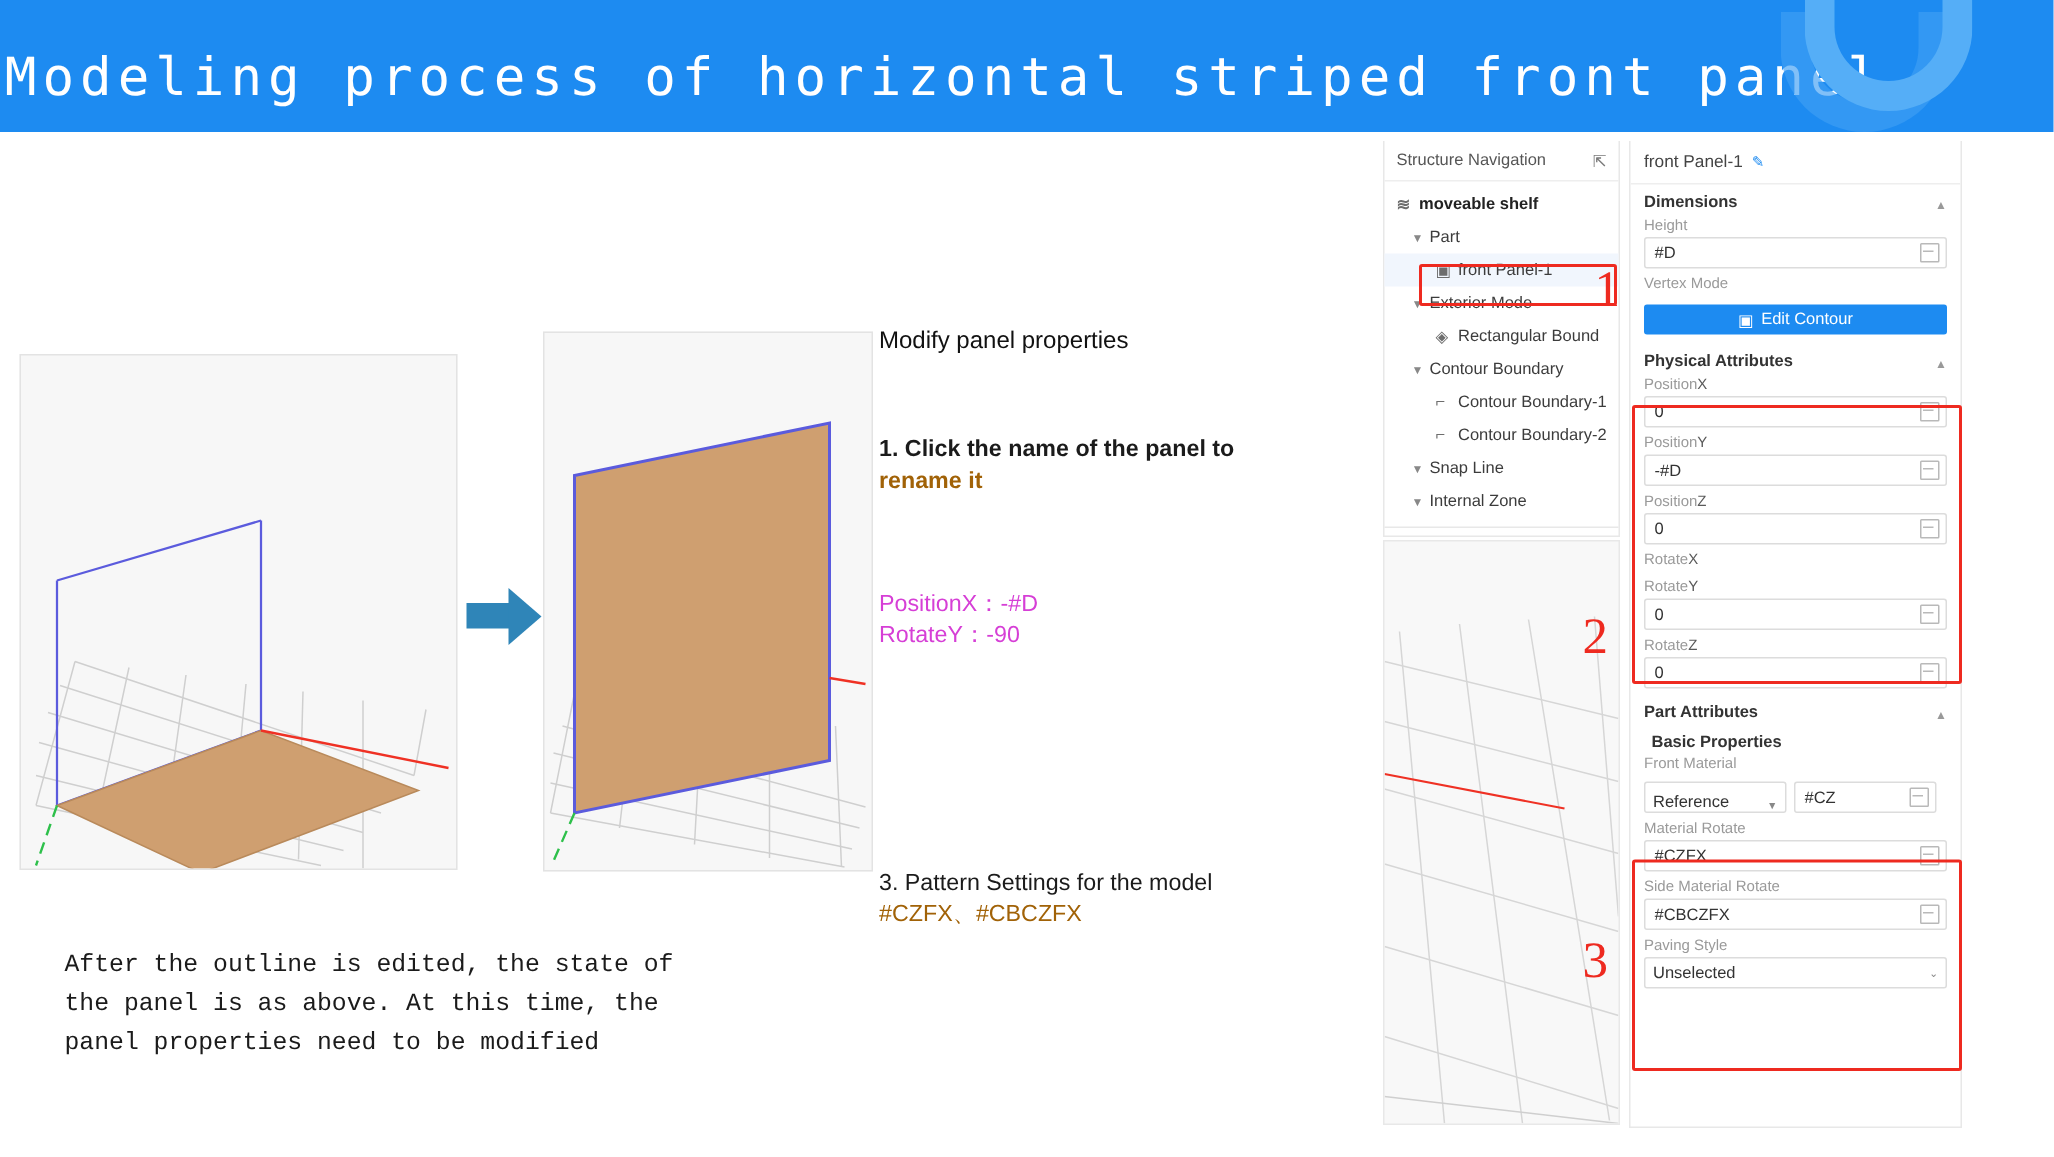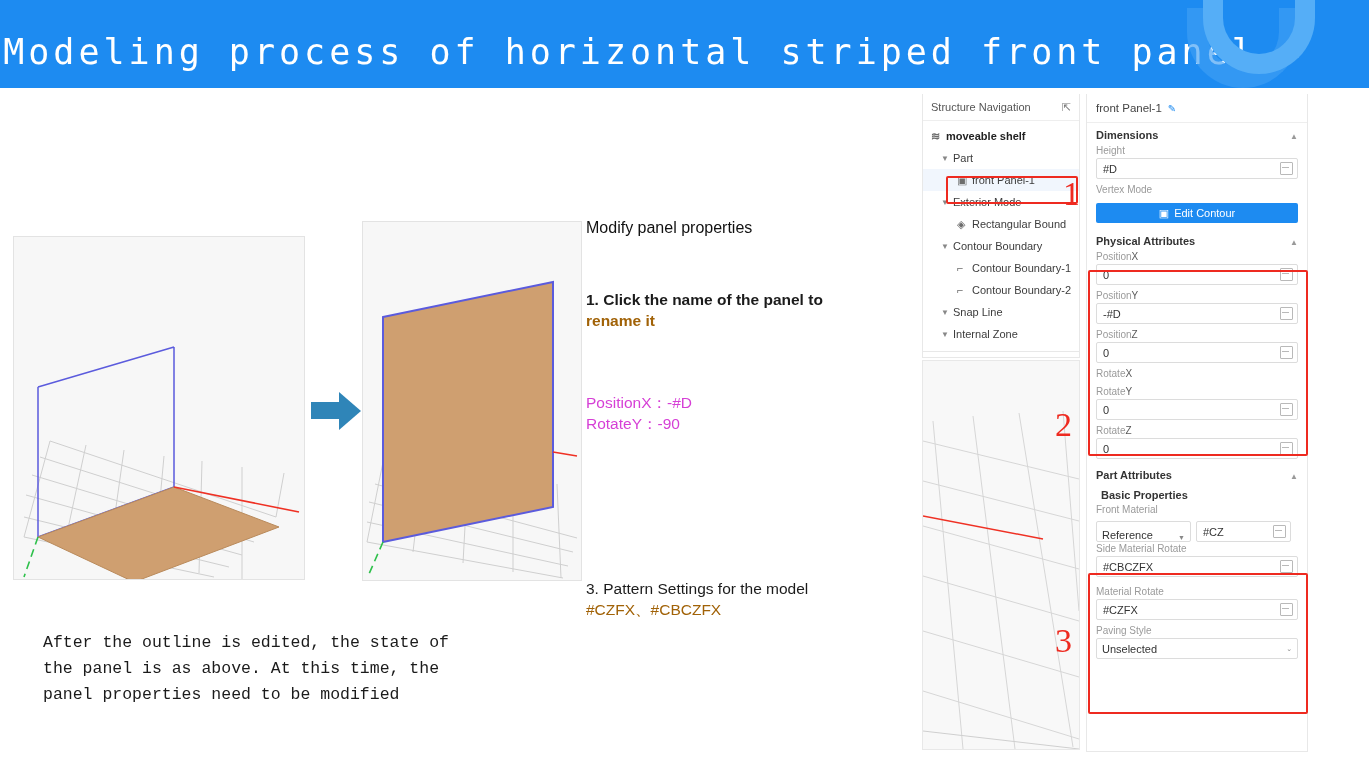--- a/index.html
+++ b/index.html
@@ -538,32 +538,32 @@
       <div class="select" style="width:95px;align-items:flex-end;">
         <span>Reference</span>
         <span class="arw">▼</span>
       </div>
       <div class="input" style="width:95px;">
         <span class="val">#CZ</span>
         <span class="sq"></span>
       </div>
     </div>
 
-    <div class="field">
-      <div class="field-label">Side Material Rotate</div>
-      <div class="input">
-        <span class="val">#CBCZFX</span>
-        <span class="sq"></span>
-      </div>
-    </div>
-
     <div class="field" style="padding-top:5px;">
       <div class="field-label">Material Rotate</div>
       <div class="input">
         <span class="val">#CZFX</span>
+        <span class="sq"></span>
+      </div>
+    </div>
+
+    <div class="field">
+      <div class="field-label">Side Material Rotate</div>
+      <div class="input">
+        <span class="val">#CBCZFX</span>
         <span class="sq"></span>
       </div>
     </div>
 
     <div class="field">
       <div class="field-label">Paving Style</div>
       <div class="select">
         <span>Unselected</span>
         <span class="arw">⌄</span>
       </div>

